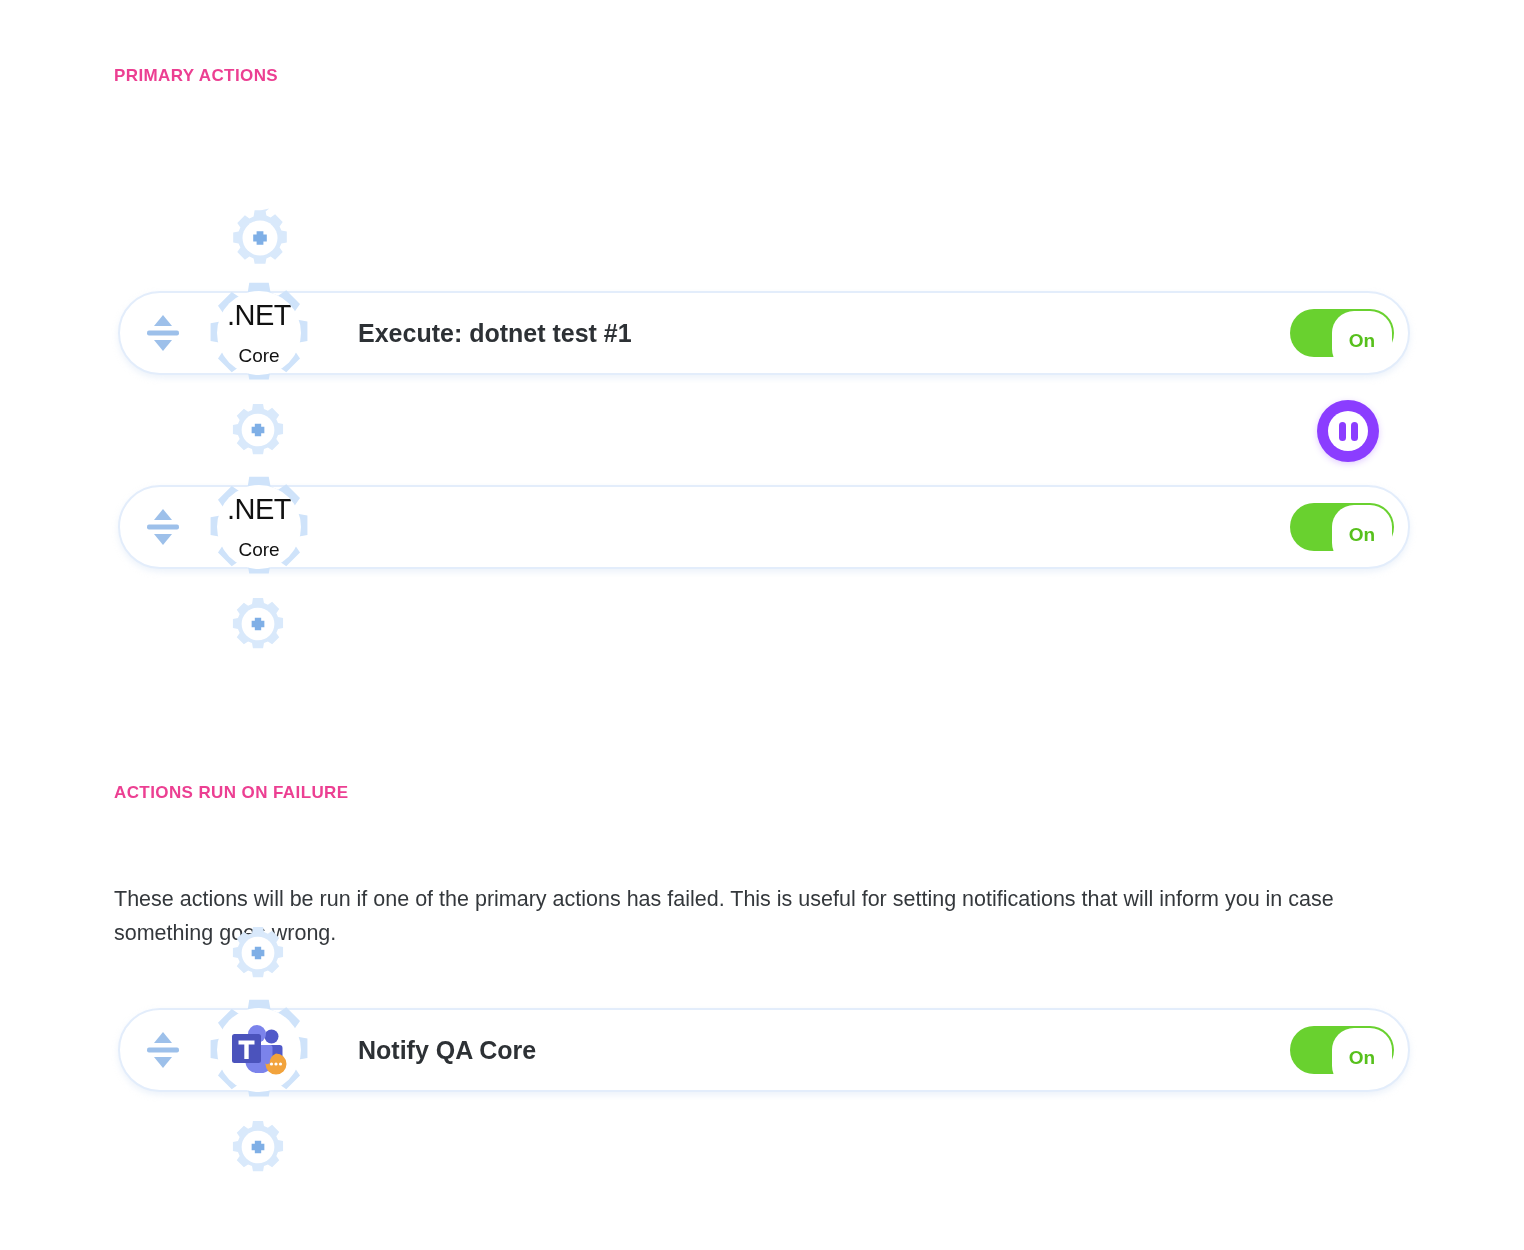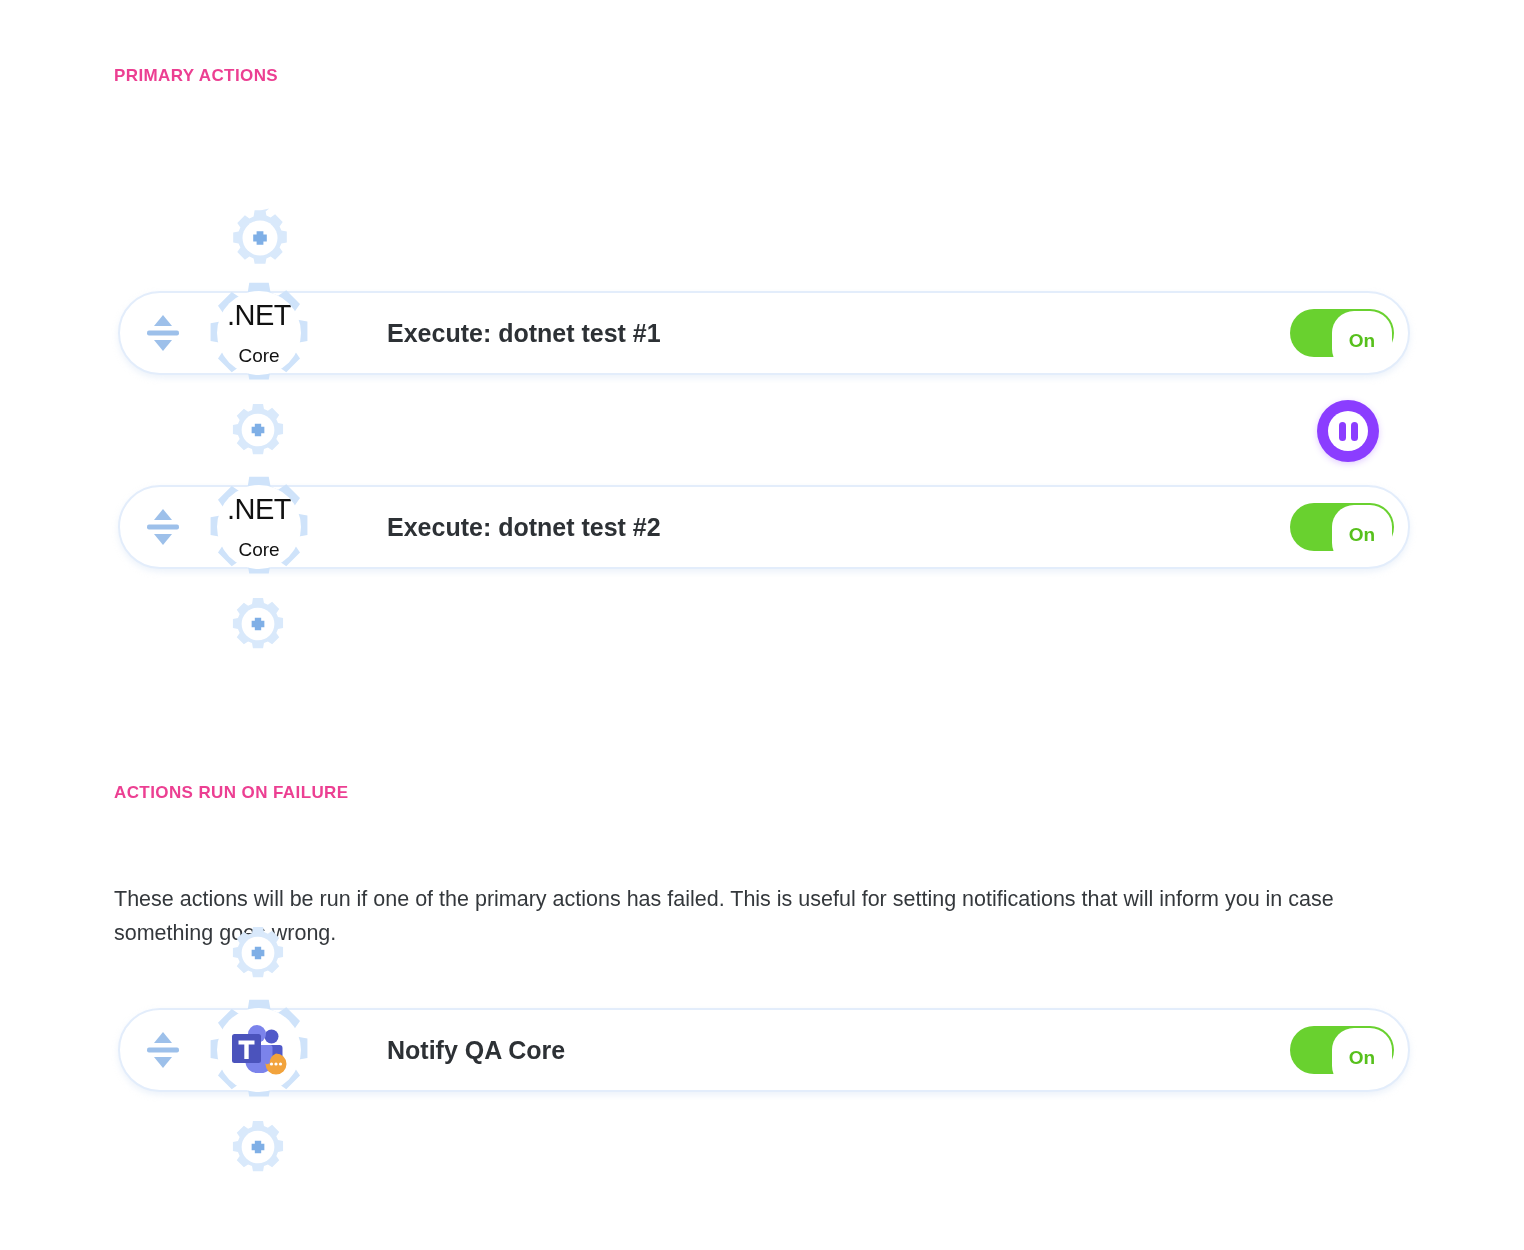--- a/index.html
+++ b/index.html
@@ -97,21 +97,20 @@
 
   .action-label {
     position: absolute;
     left: 238px;
     top: 50%;
     transform: translateY(-50%);
     font-size: 25px;
     font-weight: bold;
     color: #2d3135;
     white-space: nowrap;
-    margin-left: 29px;
   }
 
   
   .toggle {
     position: absolute;
     right: 14px;
     top: 50%;
     transform: translateY(-50%);
     width: 104px;
     height: 48px;
@@ -273,21 +272,20 @@
       <span class="pbar"></span>
     </div>
   </div>
 
   <div class="action-row" style="top:485px;">
     <div class="drag-handle">
       <span class="tri-up"></span>
       <span class="bar"></span>
       <span class="tri-dn"></span>
     </div>
-    <div class="action-label">Execute: dotnet test #2</div>
     <div class="toggle">
       <div class="knob">On</div>
     </div>
   </div>
 
   <div class="app-cog" style="left:203px; top:471px;">
     <div class="cog-bg">
       <svg width="112" height="112" viewBox="0 0 62 62" aria-hidden="true">
         <path fill="#cfe3fa" d="M25.6 3.2h10.8l1.0 5.4 4.2 1.8 4.5-3.1 7.6 7.6-3.1 4.5 1.8 4.2 5.4 1.0v10.8l-5.4 1.0-1.8 4.2 3.1 4.5-7.6 7.6-4.5-3.1-4.2 1.8-1.0 5.4H25.6l-1.0-5.4-4.2-1.8-4.5 3.1-7.6-7.6 3.1-4.5-1.8-4.2-5.4-1.0V25.6l5.4-1.0 1.8-4.2-3.1-4.5 7.6-7.6 4.5 3.1 4.2-1.8z"></path>
       </svg>

